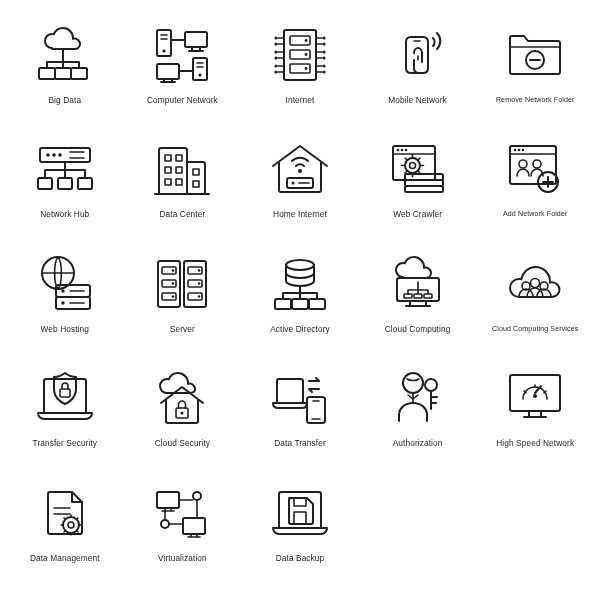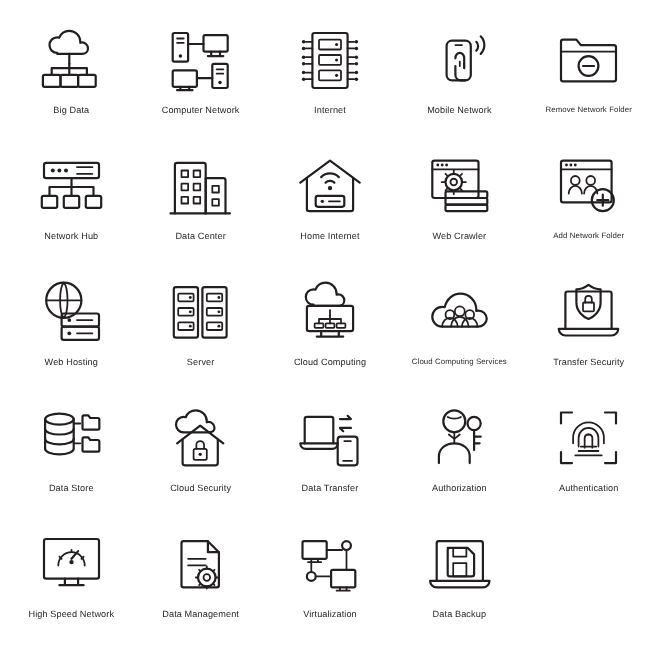--- a/index.html
+++ b/index.html
@@ -290,20 +290,36 @@
         <circle class="dot" cx="26" cy="34.5" r="1.3"></circle>
         <circle class="dot" cx="26" cy="47.5" r="1.3"></circle>
         <circle class="dot" cx="52" cy="21.5" r="1.3"></circle>
         <circle class="dot" cx="52" cy="34.5" r="1.3"></circle>
         <circle class="dot" cx="52" cy="47.5" r="1.3"></circle>
       </svg>
     </div>
     <div class="caption">Server</div>
   </div>
 
+  <div class="cell">
+    <div class="glyph">
+      <svg viewBox="0 0 70 70">
+        <ellipse class="ln" cx="35" cy="16" rx="14" ry="5"></ellipse>
+        <path class="ln" d="M21 16v8c0 2.8 6.3 5 14 5s14-2.2 14-5v-8"></path>
+        <path class="ln" d="M21 24v8c0 2.8 6.3 5 14 5s14-2.2 14-5v-8"></path>
+        <path class="ln" d="M35 37v7"></path>
+        <path class="ln" d="M18 50v-6h34v6"></path>
+        <path class="ln" d="M35 44v6"></path>
+        <rect class="ln" x="10" y="50" width="16" height="10" rx="1.5"></rect>
+        <rect class="ln" x="27" y="50" width="16" height="10" rx="1.5"></rect>
+        <rect class="ln" x="44" y="50" width="16" height="10" rx="1.5"></rect>
+      </svg>
+    </div>
+    <div class="caption">Active Directory</div>
+  </div>
 
   <div class="cell">
     <div class="glyph">
       <svg viewBox="0 0 70 70">
         <path class="ln" d="M20 28c-4 0-7-3-7-7s3-7 7-7c0.6 0 1.2 0.1 1.8 0.3C23.3 10.6 26.8 8 31 8c5.5 0 10 4.5 10 10 0 0.3 0 0.6-0.1 0.9 0.5-0.2 1-0.3 1.6-0.3 3 0 5.5 2.5 5.5 5.5S45.5 29 42.5 29H20z"></path>
         <rect class="ln" x="14" y="29" width="42" height="23" rx="2" fill="#ffffff"></rect>
         <path class="ln" d="M27 52v5h16v-5M23 57h24"></path>
         <path class="ln-thin" d="M35 33v5"></path>
         <path class="ln-thin" d="M25 45v-4h20v4"></path>
         <path class="ln-thin" d="M35 38v7"></path>
@@ -336,34 +352,20 @@
         <path class="ln" d="M14 50V18c0-1.1 0.9-2 2-2h38c1.1 0 2 0.9 2 2v32"></path>
         <path class="ln" d="M8 50h54c0 3.3-2.7 6-6 6H14c-3.3 0-6-2.7-6-6z"></path>
         <path class="ln" d="M35 10c4 3 8 4 11 4v12c0 8-6 13-11 15-5-2-11-7-11-15V14c3 0 7-1 11-4z"></path>
         <rect class="ln-thin" x="30" y="26" width="10" height="8" rx="1"></rect>
         <path class="ln-thin" d="M32 26v-3c0-1.7 1.3-3 3-3s3 1.3 3 3v3"></path>
       </svg>
     </div>
     <div class="caption">Transfer Security</div>
   </div>
 
-  <div class="cell">
-    <div class="glyph">
-      <svg viewBox="0 0 70 70">
-        <ellipse class="ln" cx="24" cy="18" rx="13" ry="5"></ellipse>
-        <path class="ln" d="M11 18v9c0 2.8 5.8 5 13 5s13-2.2 13-5v-9"></path>
-        <path class="ln" d="M11 27v9c0 2.8 5.8 5 13 5s13-2.2 13-5v-9"></path>
-        <path class="ln" d="M11 36v9c0 2.8 5.8 5 13 5s13-2.2 13-5v-9"></path>
-        <path class="ln-thin" d="M37 22h6M37 40h6"></path>
-        <path class="ln" d="M45 16c0-0.7 0.6-1.3 1.3-1.3h4l1.7 2.3h7c0.7 0 1.3 0.6 1.3 1.3v8c0 0.7-0.6 1.3-1.3 1.3H46.3c-0.7 0-1.3-0.6-1.3-1.3V16z"></path>
-        <path class="ln" d="M45 36c0-0.7 0.6-1.3 1.3-1.3h4l1.7 2.3h7c0.7 0 1.3 0.6 1.3 1.3v8c0 0.7-0.6 1.3-1.3 1.3H46.3c-0.7 0-1.3-0.6-1.3-1.3V36z"></path>
-      </svg>
-    </div>
-    <div class="caption">Data Store</div>
-  </div>
 
   <div class="cell">
     <div class="glyph">
       <svg viewBox="0 0 70 70">
         <path class="ln" d="M20 30c-4 0-7-3-7-7s3-7 7-7c0.6 0 1.2 0.1 1.8 0.3C23.3 12.6 26.8 10 31 10c5.5 0 10 4.5 10 10 0 0.3 0 0.6-0.1 0.9 0.5-0.2 1-0.3 1.6-0.3 3 0 5.5 2.5 5.5 5.5S45.5 30 42.5 30H20z"></path>
         <path class="ln" d="M14 40L35 24l21 16"></path>
         <path class="ln" d="M19 37v21c0 1.1 0.9 2 2 2h28c1.1 0 2-0.9 2-2V37"></path>
         <rect class="ln-thin" x="29" y="45" width="12" height="10" rx="1.5"></rect>
         <path class="ln-thin" d="M31.5 45v-3.5c0-2 1.6-3.5 3.5-3.5s3.5 1.5 3.5 3.5V45"></path>
         <circle class="dot" cx="35" cy="50" r="1.5"></circle>
@@ -394,34 +396,20 @@
         <path class="ln" d="M16 58v-6c0-7 6-12 14-12s14 5 14 12v6"></path>
         <path class="ln-thin" d="M30 30v10"></path>
         <path class="ln-thin" d="M25 32l5 4 5-4"></path>
         <circle class="ln" cx="48" cy="22" r="6"></circle>
         <path class="ln" d="M48 28v18M48 34h6M48 40h5"></path>
       </svg>
     </div>
     <div class="caption">Authorization</div>
   </div>
 
-  <div class="cell">
-    <div class="glyph">
-      <svg viewBox="0 0 70 70">
-        <path class="ln" d="M10 22V12h10M50 12h10v10M60 48v10H50M20 58H10V48"></path>
-        <path class="ln-thin" d="M35 26c-5 0-9 4-9 9v8"></path>
-        <path class="ln-thin" d="M35 26c5 0 9 4 9 9v8"></path>
-        <path class="ln-thin" d="M35 32c-2 0-3.5 1.5-3.5 3.5V44"></path>
-        <path class="ln-thin" d="M35 32c2 0 3.5 1.5 3.5 3.5V44"></path>
-        <path class="ln-thin" d="M21 40v-5c0-7.7 6.3-14 14-14s14 6.3 14 14v5"></path>
-        <path class="ln-thin" d="M26 47h18M23 51h24M28 43h14"></path>
-      </svg>
-    </div>
-    <div class="caption">Authentication</div>
-  </div>
 
   <div class="cell">
     <div class="glyph">
       <svg viewBox="0 0 70 70">
         <rect class="ln" x="10" y="12" width="50" height="36" rx="2"></rect>
         <path class="ln" d="M29 48v6h12v-6M24 54h22"></path>
         <path class="ln-thin" d="M23 36a12 12 0 0 1 24 0"></path>
         <path class="ln" d="M35 30l6-7"></path>
         <circle class="dot" cx="35" cy="33" r="2"></circle>
         <path class="ln-thin" d="M24 28l2 2M46 28l-2 2M35 22v2"></path>

